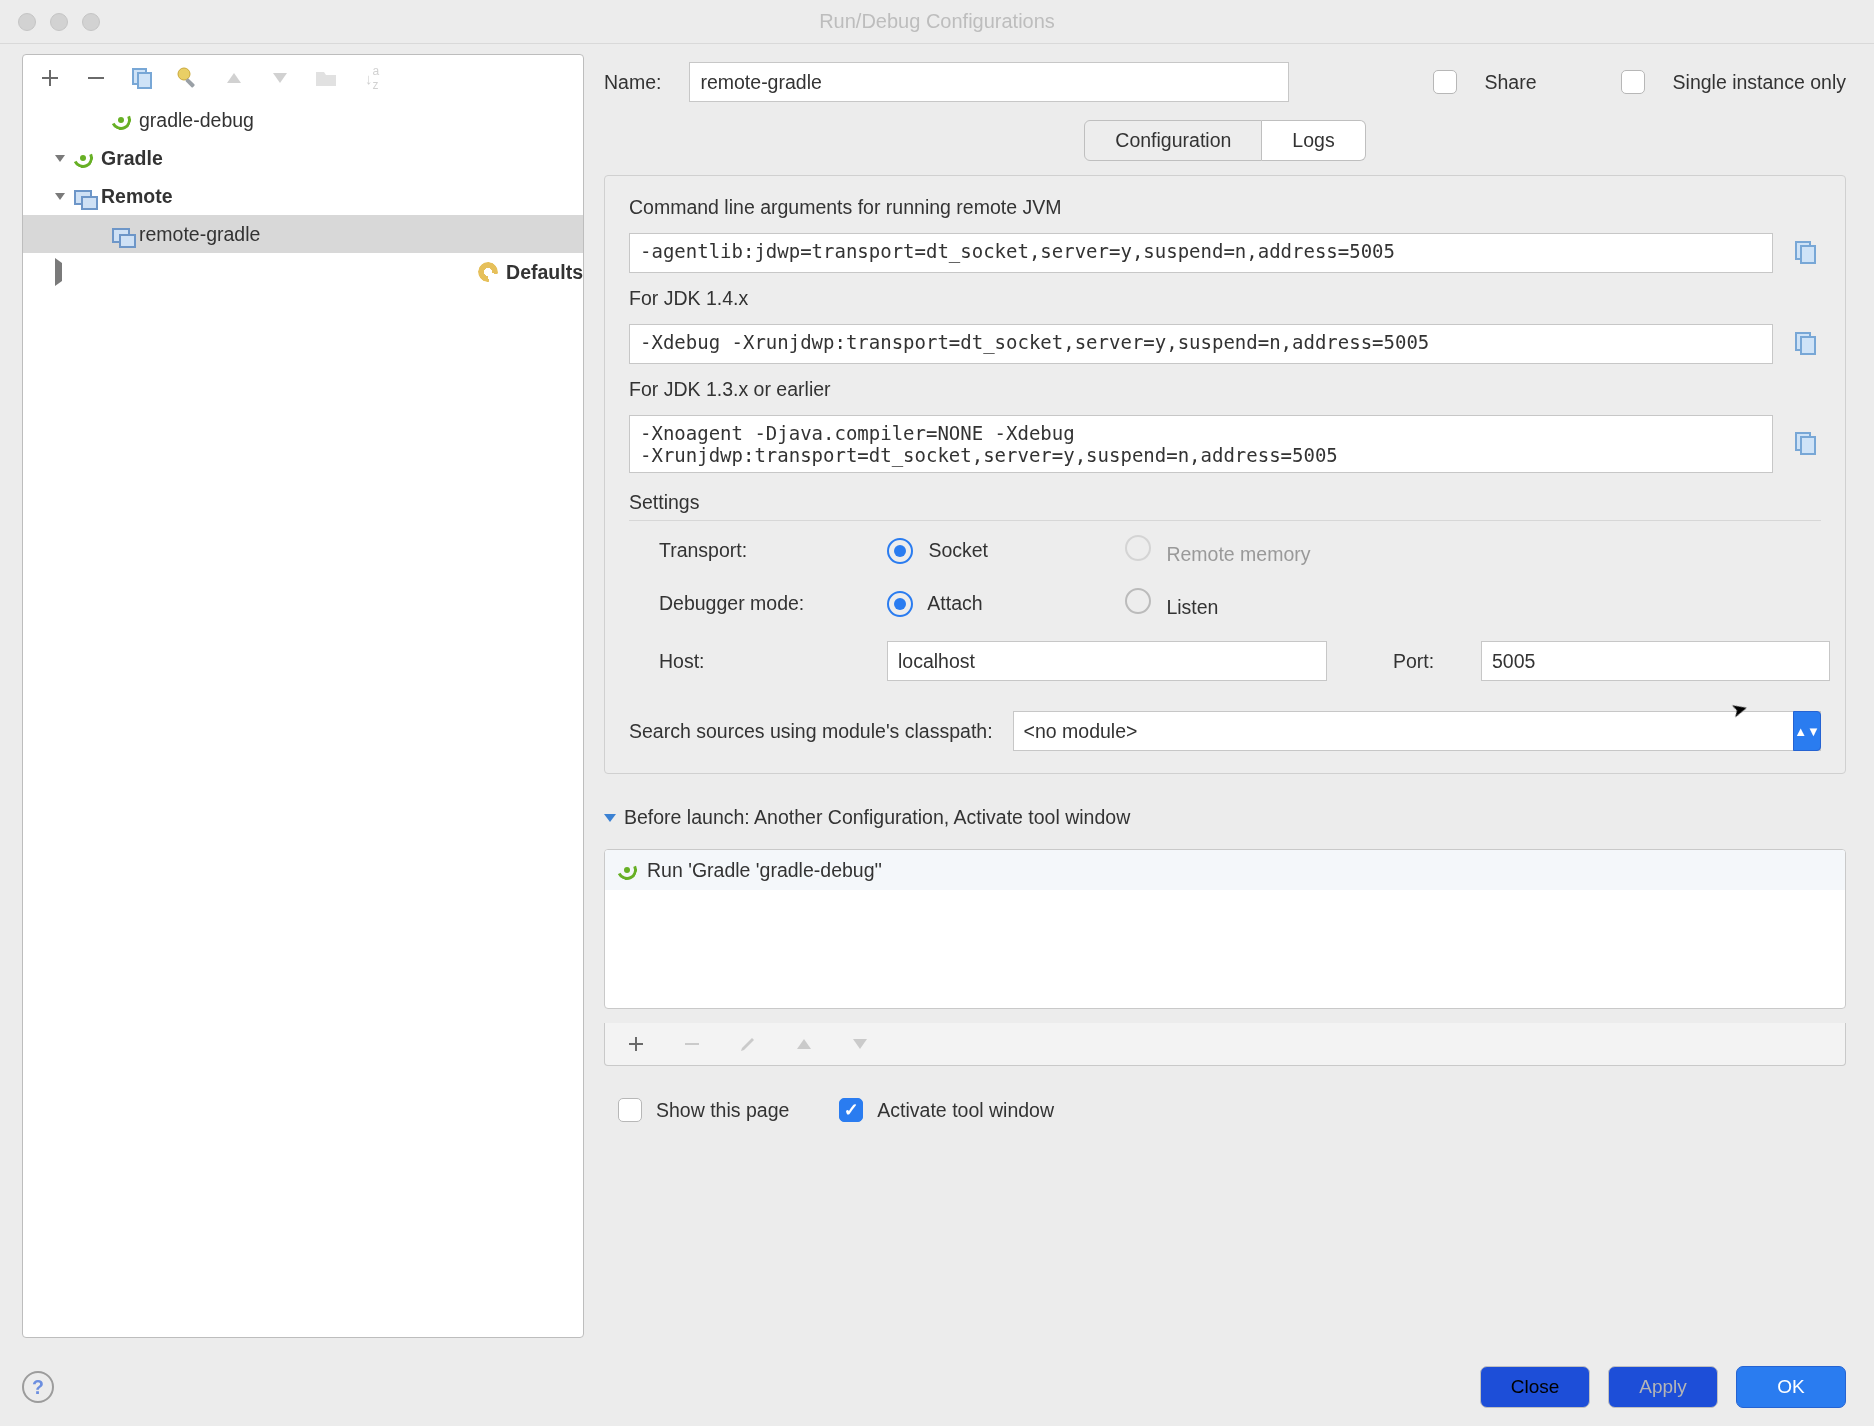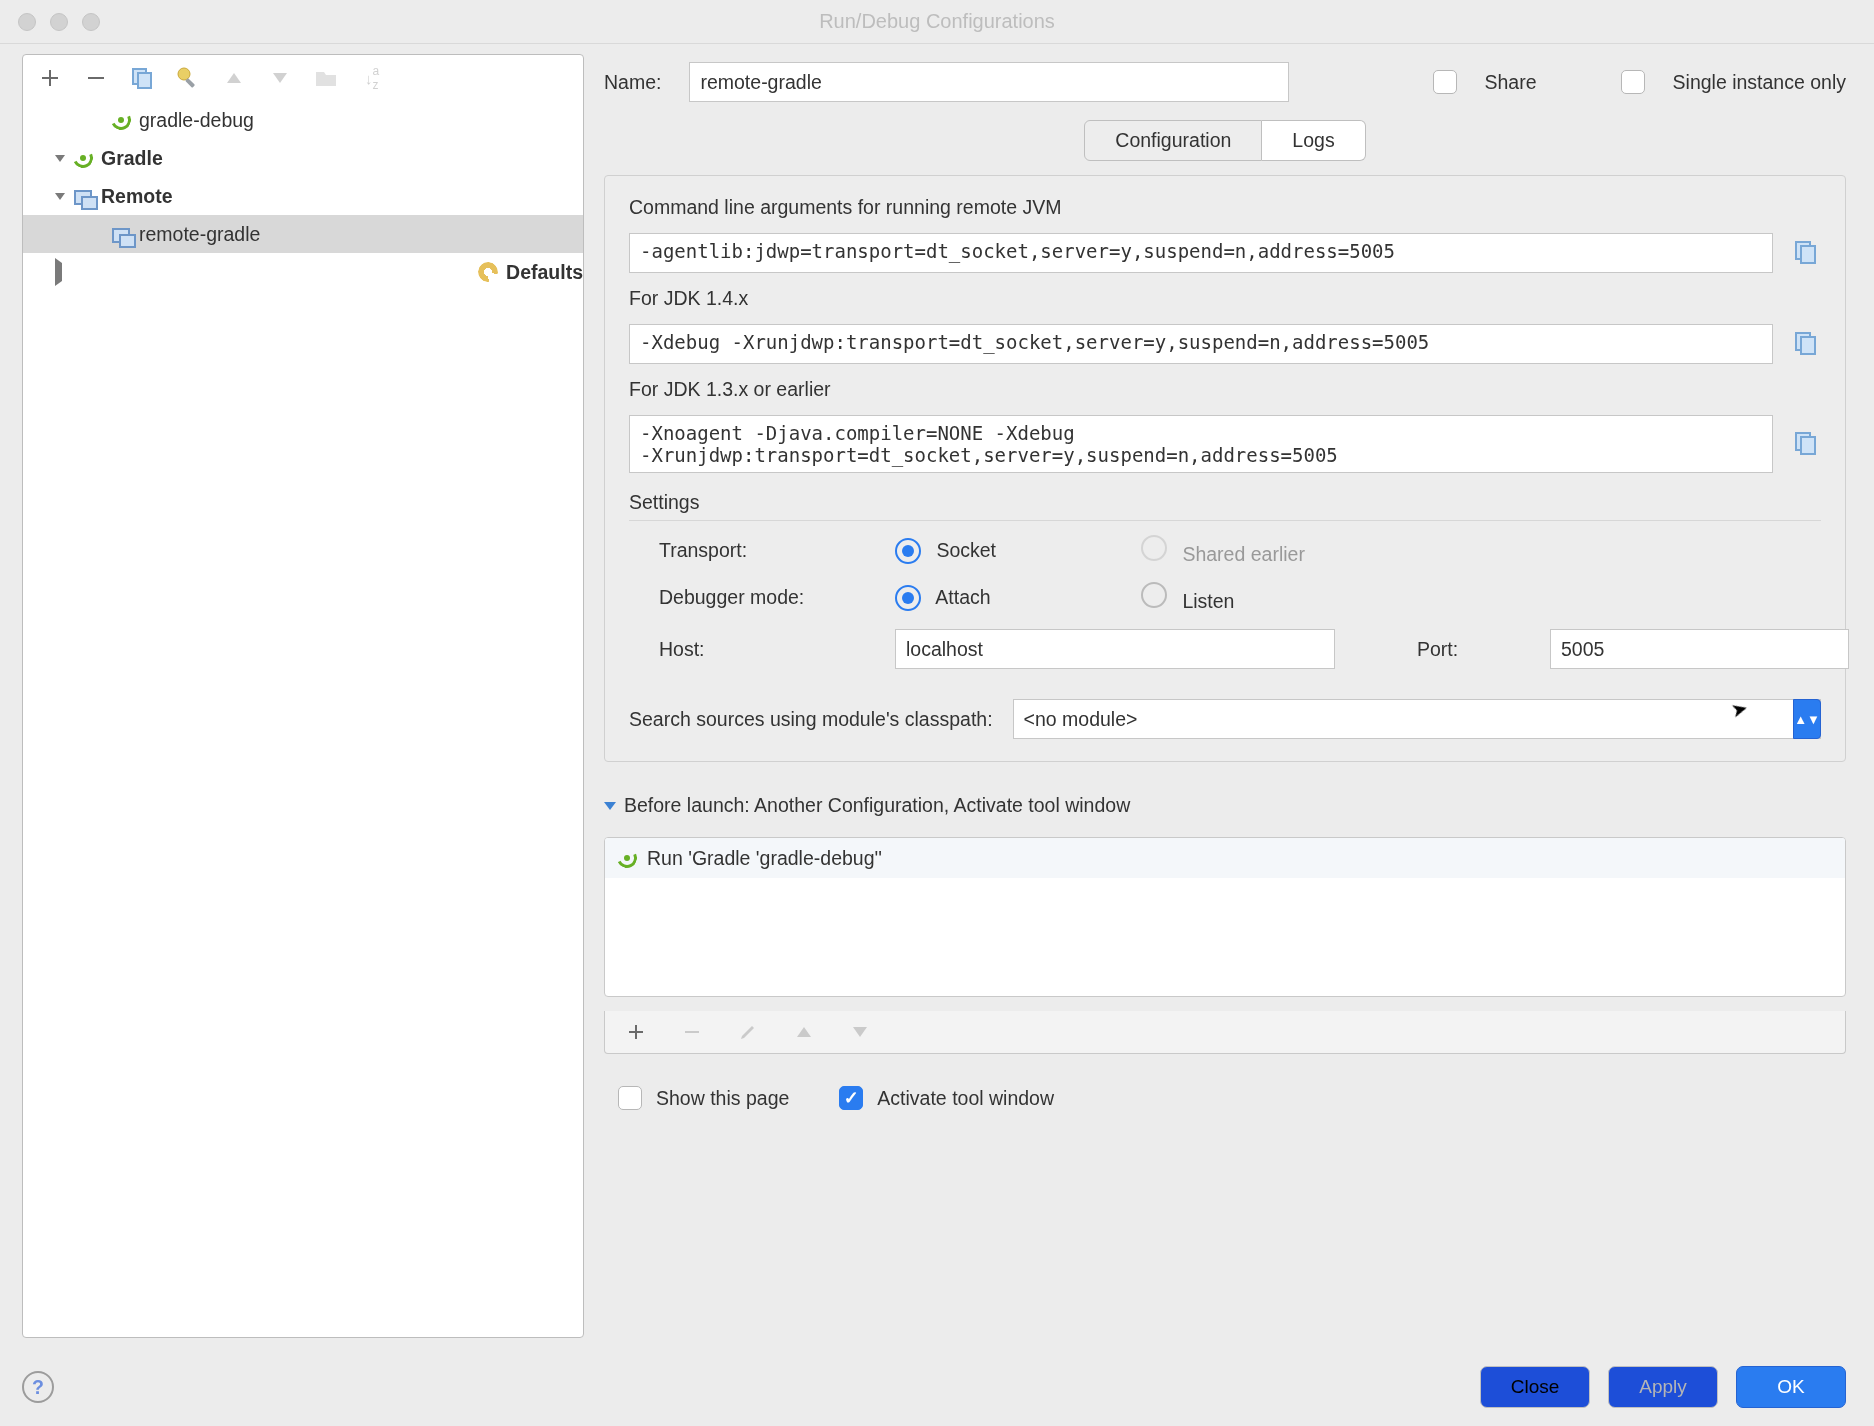--- a/index.html
+++ b/index.html
@@ -151,21 +151,20 @@
   .settings-block { margin-top:4px; }
   .settings-title { margin-bottom:6px; }
   .settings-sep { height:1px;background:#d7d7d7;margin-bottom:14px; }
   .settings-grid {
     display:grid;
     grid-template-columns: 220px 230px 260px 80px 300px;
     row-gap: 22px;
     column-gap: 8px;
     align-items:center;
     padding-left: 30px;
-    gap: 16px;
   }
   .radio {
     width:26px;height:26px;border:2px solid #bbb;border-radius:50%;
     display:inline-flex;align-items:center;justify-content:center;margin-right:10px;
   }
   .radio.on{border-color:#2a7cf0;}
   .radio.on::after{content:"";width:12px;height:12px;border-radius:50%;background:#2a7cf0;}
   .radio.disabled{opacity:.5;}
   .rad-lbl{color:#333;}
   .rad-lbl.dis{color:#999;}
@@ -365,42 +364,42 @@
           <div class="settings-title">Settings</div>
           <div class="settings-sep"></div>
           <div class="settings-grid">
             <span>Transport:</span>
             <span>
               <span class="radio on"></span>
               <span class="rad-lbl">Socket</span>
             </span>
             <span>
               <span class="radio disabled"></span>
-              <span class="rad-lbl dis">Shared earlier</span>
+              <span class="rad-lbl dis">Remote memory</span>
             </span>
             <span></span>
               <span></span>
 
             <span>Debugger mode:</span>
             <span>
               <span class="radio on"></span>
               <span class="rad-lbl">Attach</span>
             </span>
             <span>
               <span class="radio"></span>
               <span class="rad-lbl">Listen</span>
             </span>
             <span></span>
               <span></span>
 
             <span>Host:</span>
             <input type="text" style="width: 440px;" value="localhost">
             <span></span>
             <span>Port:</span>
-            <input type="text" style="width: 299px; margin-left: 37px;" value="5005">
+            <input type="text" style="width: 349px;" value="5005">
           </div>
         </div>
 
         <div class="search-row">
           <span>Search sources using module's classpath:</span>
           <div class="select-wrap">
             <select>
               <option>&lt;no module&gt;</option>
             </select>
             <span class="sel-arrow"></span>

